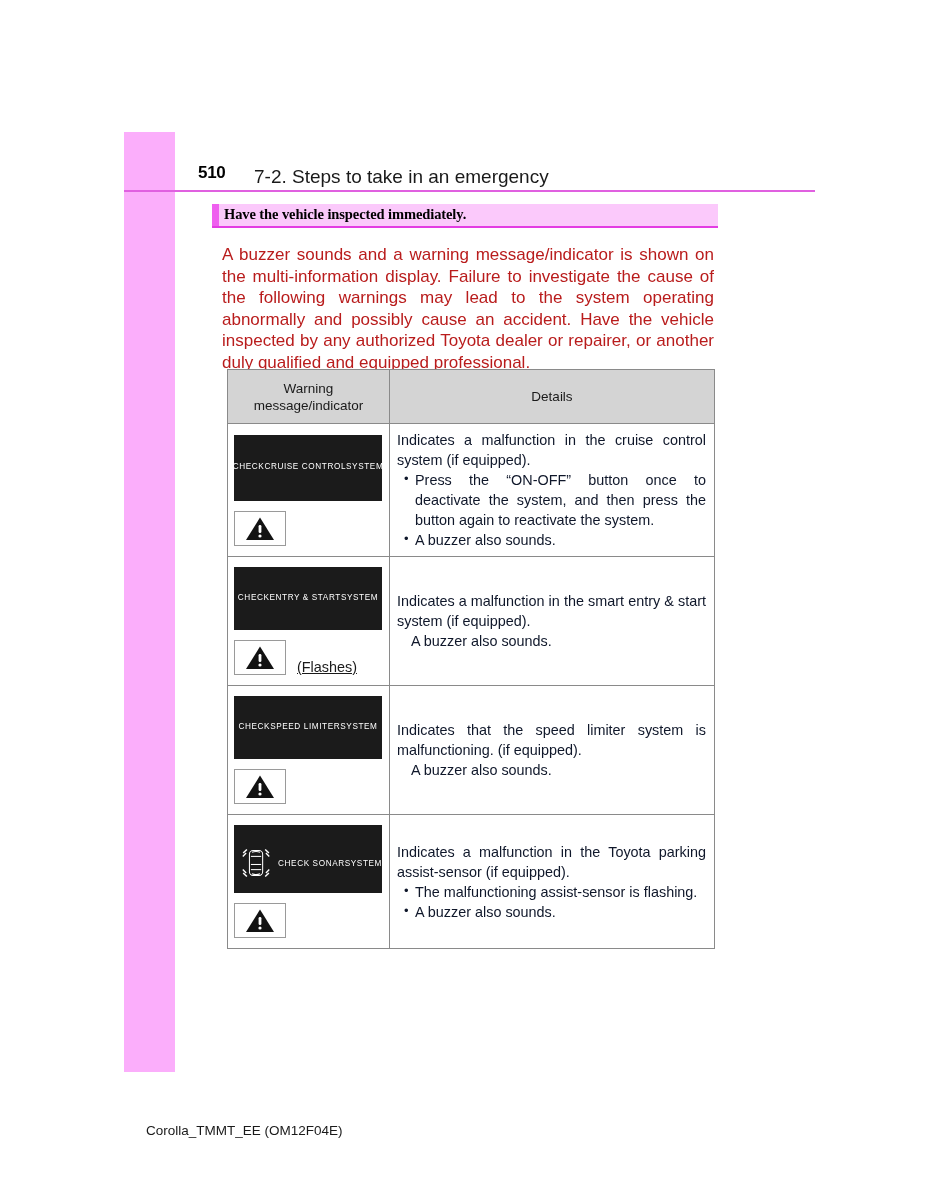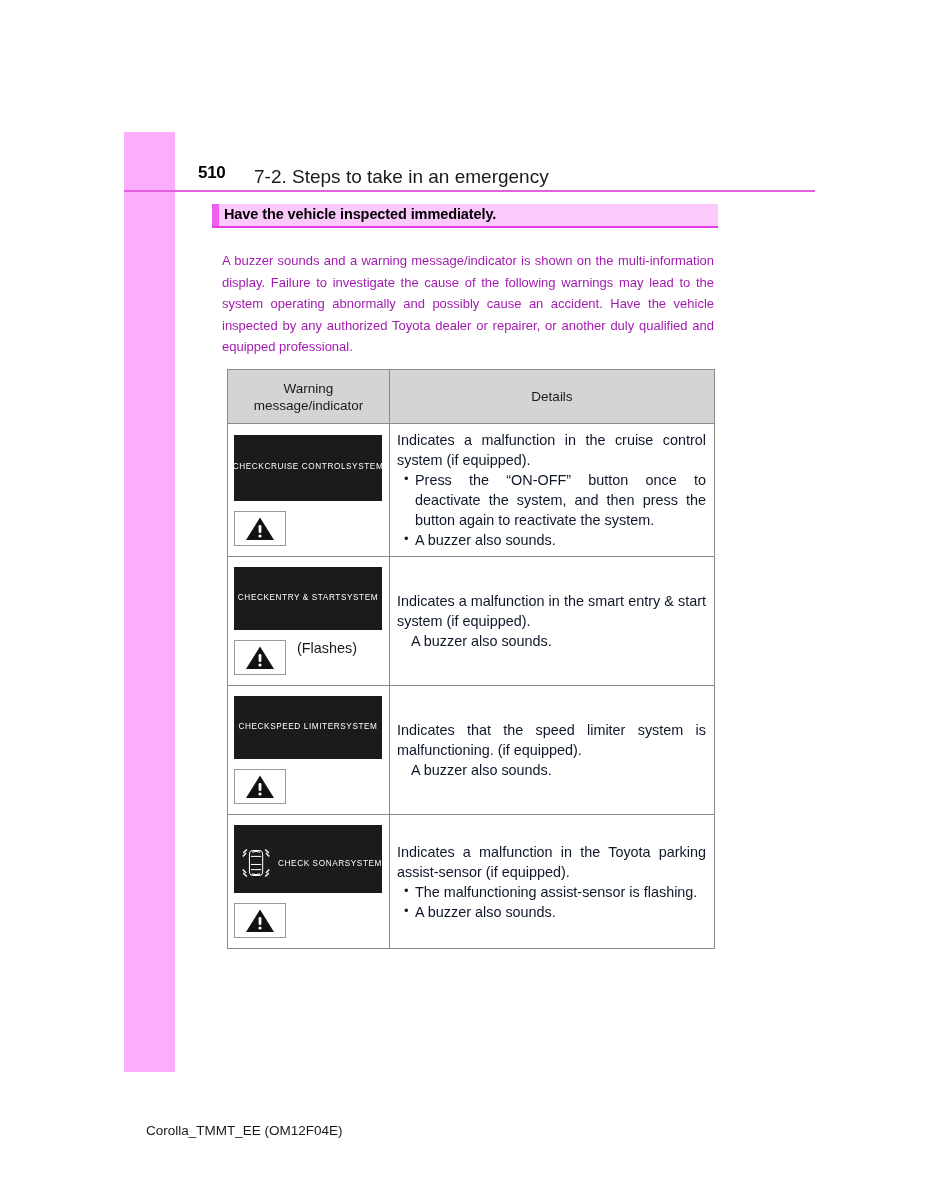--- a/index.html
+++ b/index.html
@@ -85,32 +85,33 @@
     background: #e33ce3;
   }
   #heading-text {
     position: absolute;
     left: 224px;
     top: 206px;
     font-size: 14.5px;
     font-weight: bold;
     color: #000;
     letter-spacing: -0.1px;
+    font-family: Liberation Serif, serif;
   }
 
   
   #intro-paragraph {
     position: absolute;
     left: 222px;
-    top: 250px;
+    top: 244px;
     width: 492px;
-    font-size: 13px;
+    font-size: 17px;
     line-height: 21.5px;
     text-align: justify;
-    color: #a21caf;
+    color: #b91c1c;
   }
 
   
   #warning-table {
     position: absolute;
     left: 227px;
     top: 369px;
     width: 388px;
     border-collapse: collapse;
     table-layout: fixed;
@@ -193,22 +194,23 @@
 
   .sonar-graphic {
     width: 54px;
     height: 40px;
     margin-bottom: 2px;
   }
 
   
   .icon-row {
     display: flex;
-    align-items: flex-start;
+    align-items: flex-end;
     margin-top: 10px;
+    text-decoration: underline;
   }
   .triangle-box {
     width: 52px;
     height: 35px;
     border: 1px solid #9a9a9a;
     background: #ffffff;
     display: flex;
     align-items: center;
     justify-content: center;
     box-sizing: border-box;

